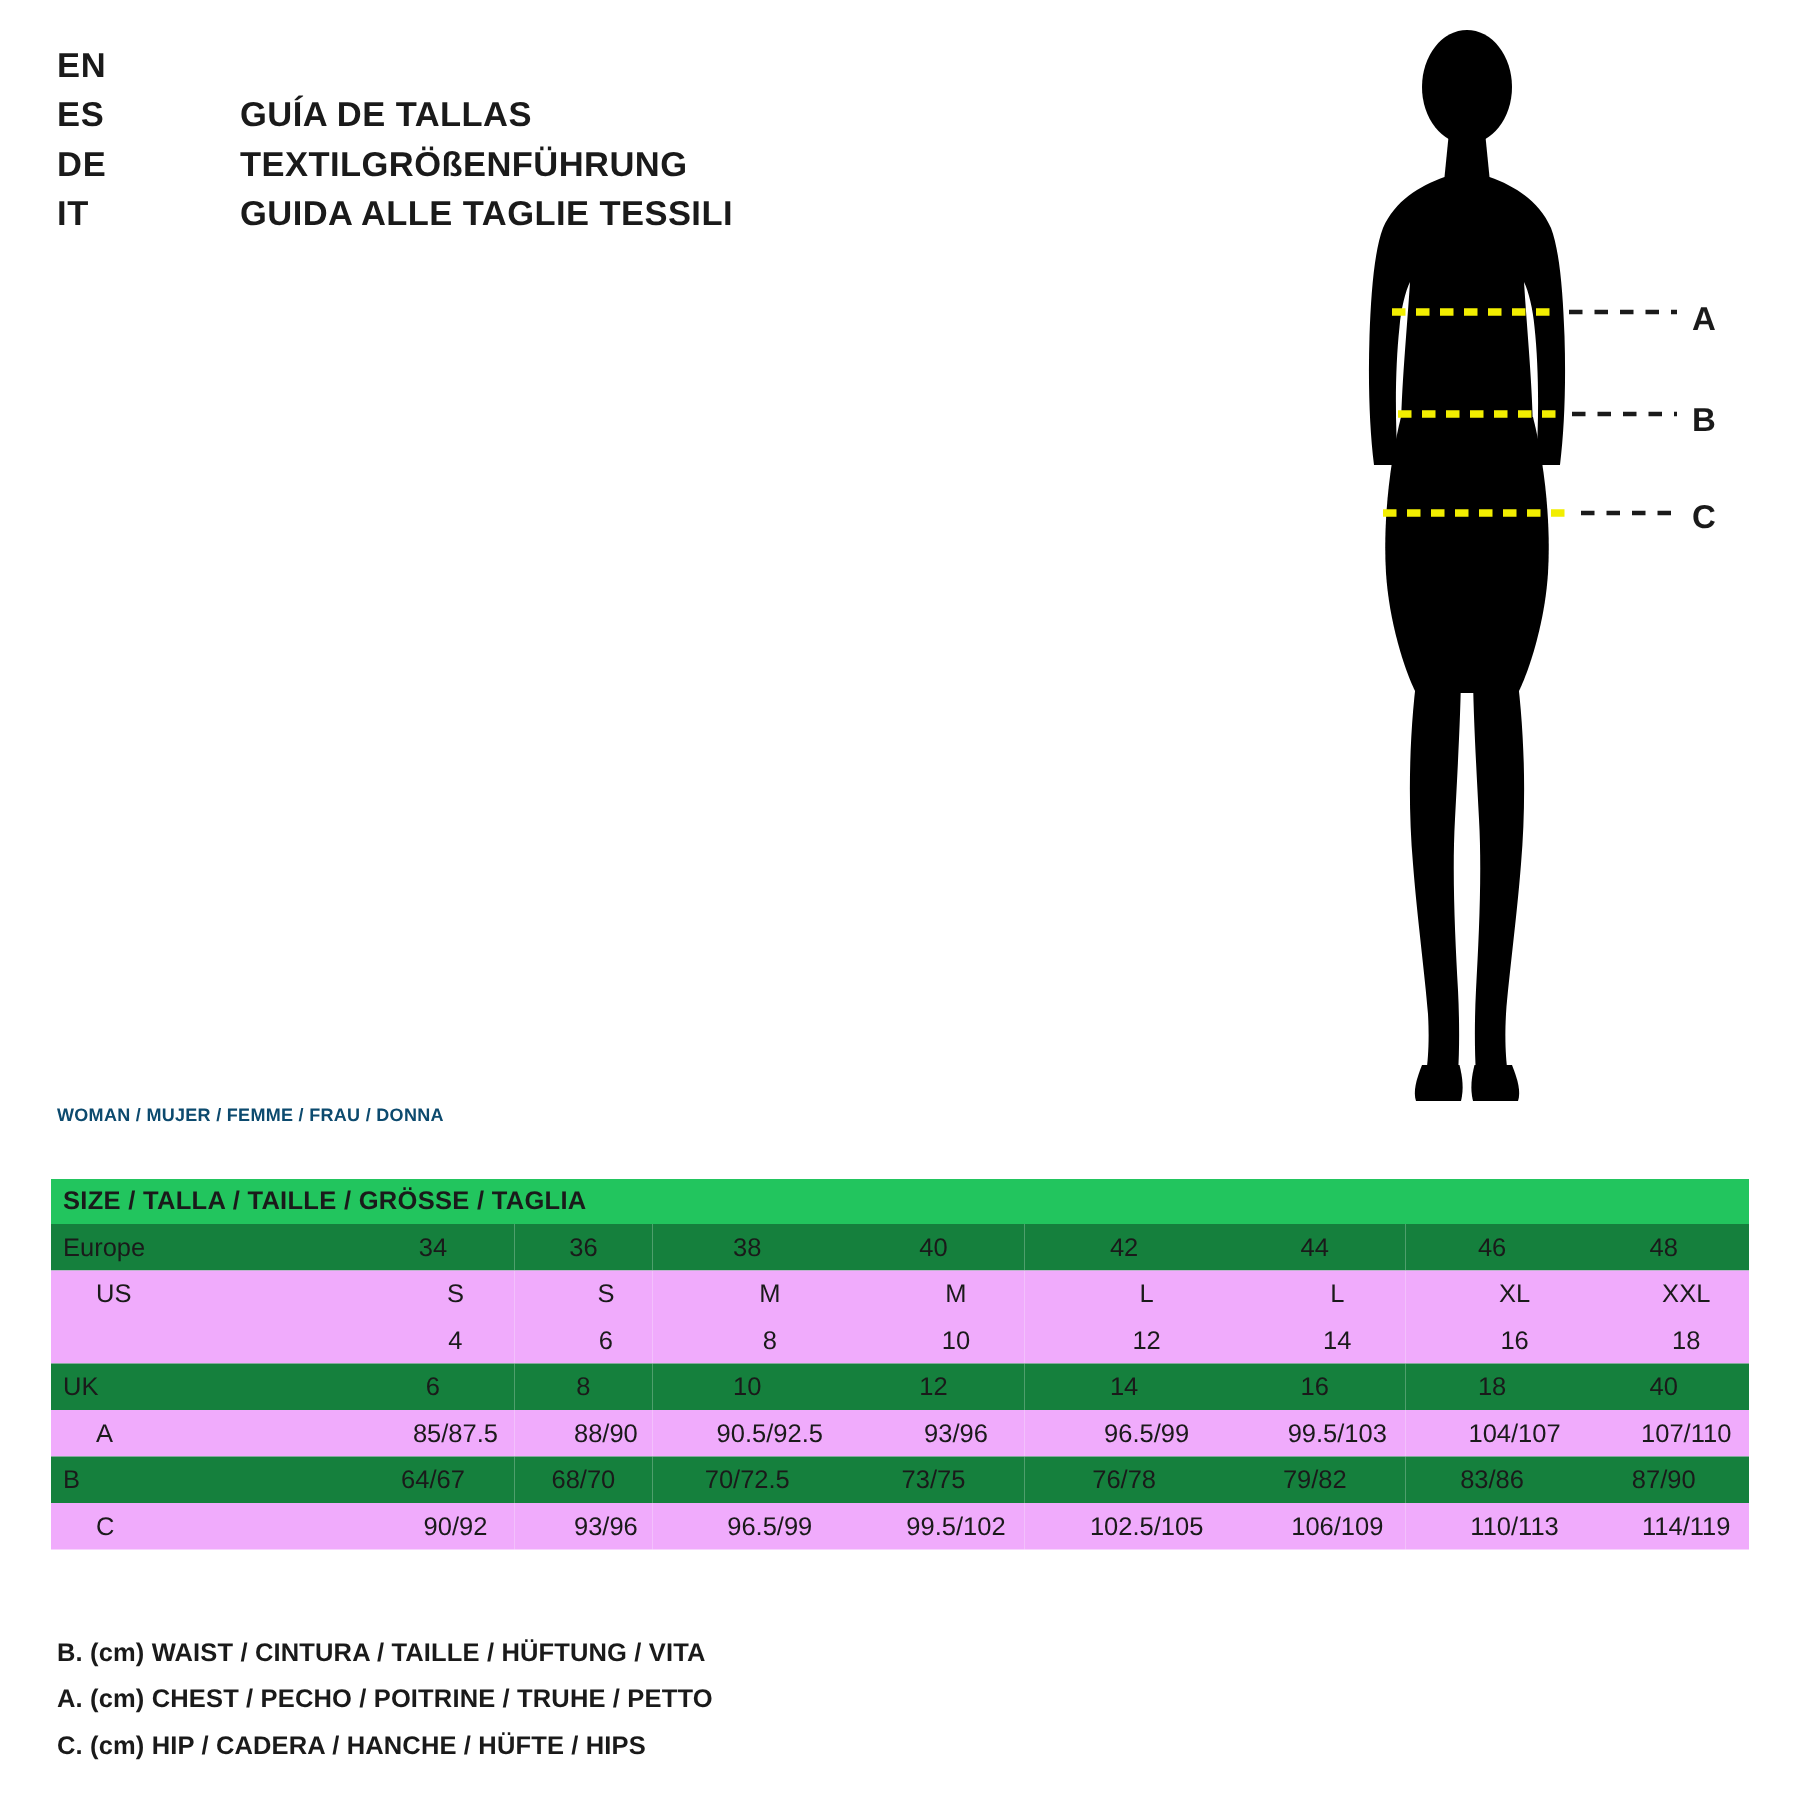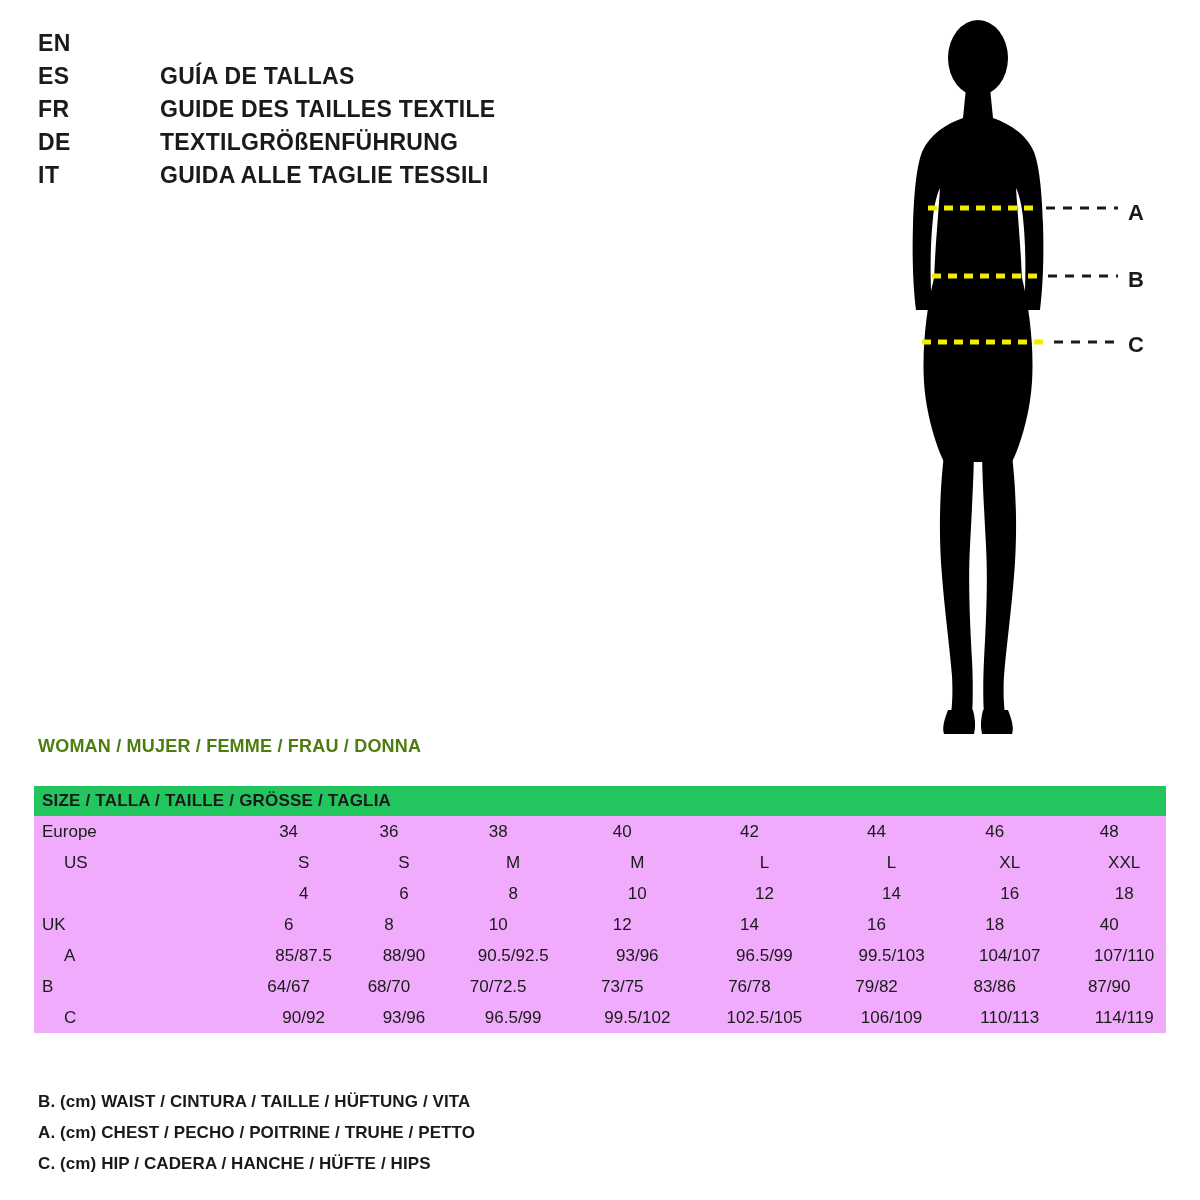--- a/index.html
+++ b/index.html
@@ -62,24 +62,24 @@
   }
   .ml-a { top: 190px; left: 268px; }
   .ml-b { top: 257px; left: 268px; }
   .ml-c { top: 322px; left: 268px; }
 
   
   .section-heading {
     position: absolute;
     top: 736px;
     left: 38px;
-    font-size: 18px;
+    font-size: 12px;
     font-weight: bold;
     letter-spacing: 0.2px;
-    color: #4d7c0f;
+    color: #0c4a6e;
   }
 
   
   .size-table {
     position: absolute;
     top: 786px;
     left: 34px;
     width: 1132px;
     border-collapse: collapse;
     font-size: 17px;
@@ -95,21 +95,21 @@
   .size-table .hdr-row th {
     background: #22c55e;
     text-align: left;
     padding-left: 8px;
     font-weight: bold;
     font-size: 17px;
     letter-spacing: 0.2px;
     height: 30px;
   }
   .size-table tr.shade td { background: #f0abfc; padding-left: 30px; }
-  .size-table tr.plain td { background: #f0abfc; }
+  .size-table tr.plain td { background: #15803d; }
   .size-table td.row-label {
     text-align: left;
     padding-left: 8px;
     width: 170px;
   }
 
   
   .footnotes {
     position: absolute;
     top: 1086px;
@@ -127,24 +127,20 @@
 </head>
 <body>
 
 <div class="titles">
   <div class="title-row">
     <div class="title-lang">EN</div>
   </div>
   <div class="title-row">
     <div class="title-lang">ES</div>
     <div class="title-text">GUÍA DE TALLAS</div>
-  </div>
-  <div class="title-row">
-    <div class="title-lang">FR</div>
-    <div class="title-text">GUIDE DES TAILLES TEXTILE</div>
   </div>
   <div class="title-row">
     <div class="title-lang">DE</div>
     <div class="title-text">TEXTILGRÖßENFÜHRUNG</div>
   </div>
   <div class="title-row">
     <div class="title-lang">IT</div>
     <div class="title-text">GUIDA ALLE TAGLIE TESSILI</div>
   </div>
 </div>

